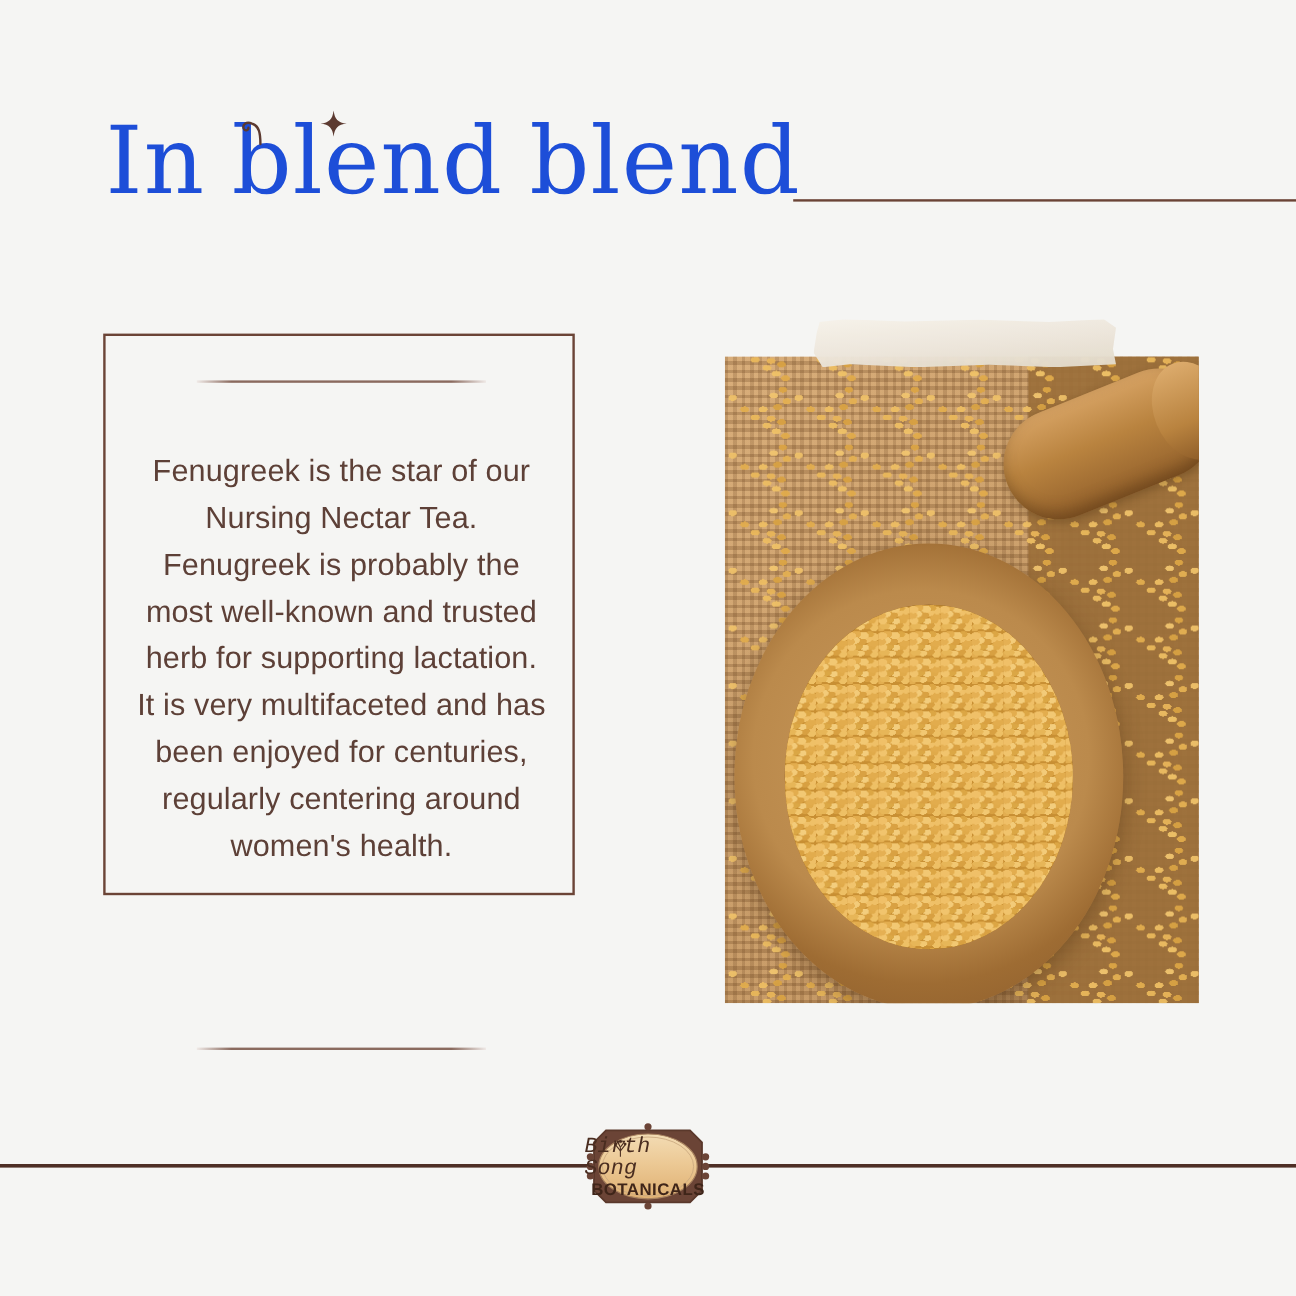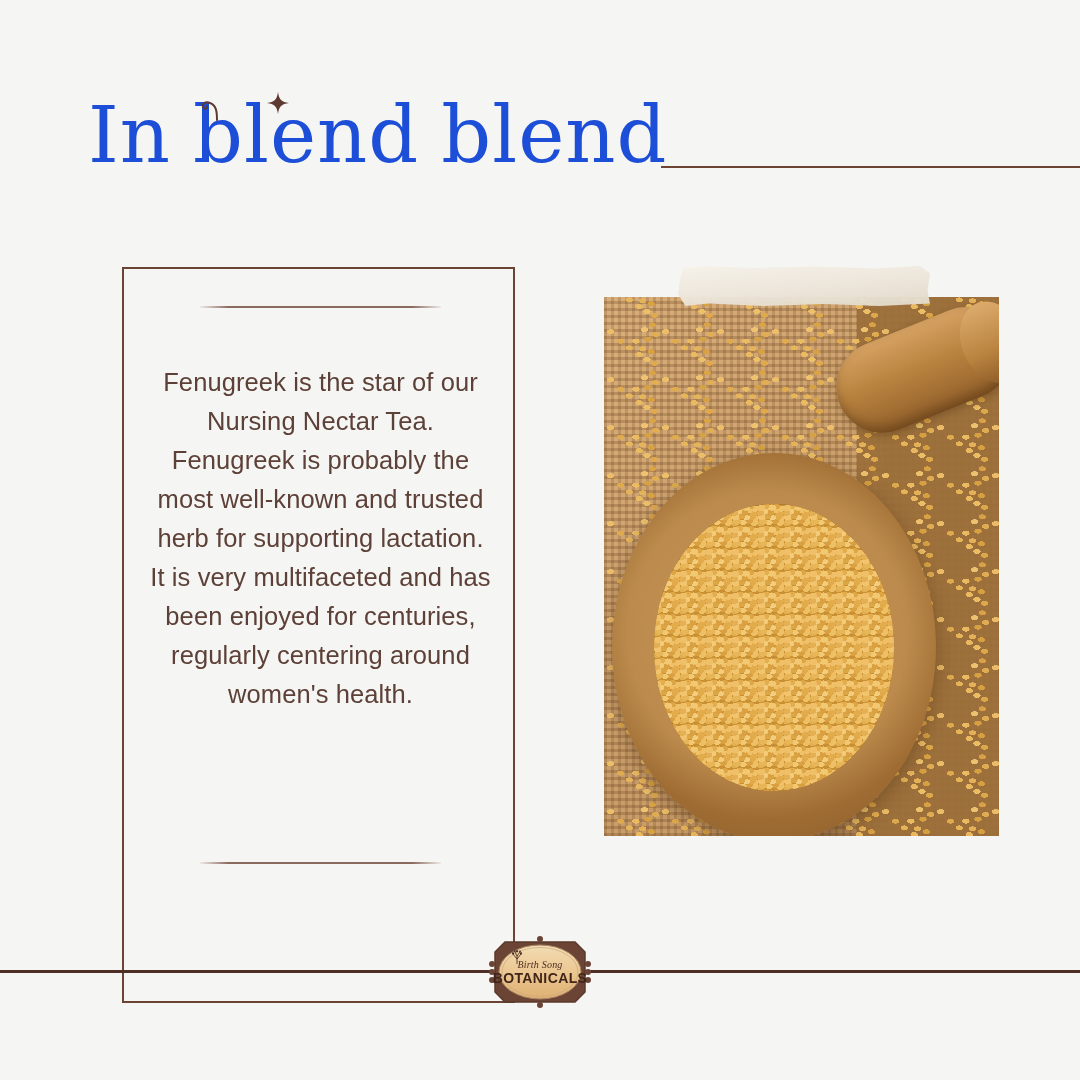--- a/index.html
+++ b/index.html
@@ -59,27 +59,26 @@
     top: 166px;
     width: 419px;
     height: 2px;
     background: #6b4436;
   }
 
   
   .text-frame {
     position: absolute;
     left: 86px;
-    top: 267px;
+    top: 278px;
     width: 393px;
-    height: 736px;
+    height: 468px;
     border: 2px solid #6b4436;
     box-sizing: border-box;
     background: transparent;
-    margin-left: 36px;
   }
   .frame-divider {
     position: absolute;
     left: 76px;
     width: 241px;
     height: 2px;
     background: linear-gradient(to right, #efe9e6, #8a6a5e 12%, #8a6a5e 88%, #efe9e6);
   }
   .frame-divider.top { top: 37px; }
   .frame-divider.bottom { top: 593px; }
@@ -264,22 +263,22 @@
     top: 0;
     width: 106px;
     height: 76px;
     display: flex;
     flex-direction: column;
     align-items: center;
     justify-content: center;
     pointer-events: none;
   }
   .logo-script {
-    font-family: Liberation Serif, serif;
-    font-size: 10px;
+    font-family: Liberation Mono, monospace;
+    font-size: 18px;
     font-style: italic;
     color: #4a2d20;
     line-height: 1;
     margin-bottom: 1px;
     letter-spacing: 0.2px;
   }
   .logo-sub {
     font-family: "Liberation Sans", sans-serif;
     font-size: 14px;
     font-weight: bold;

